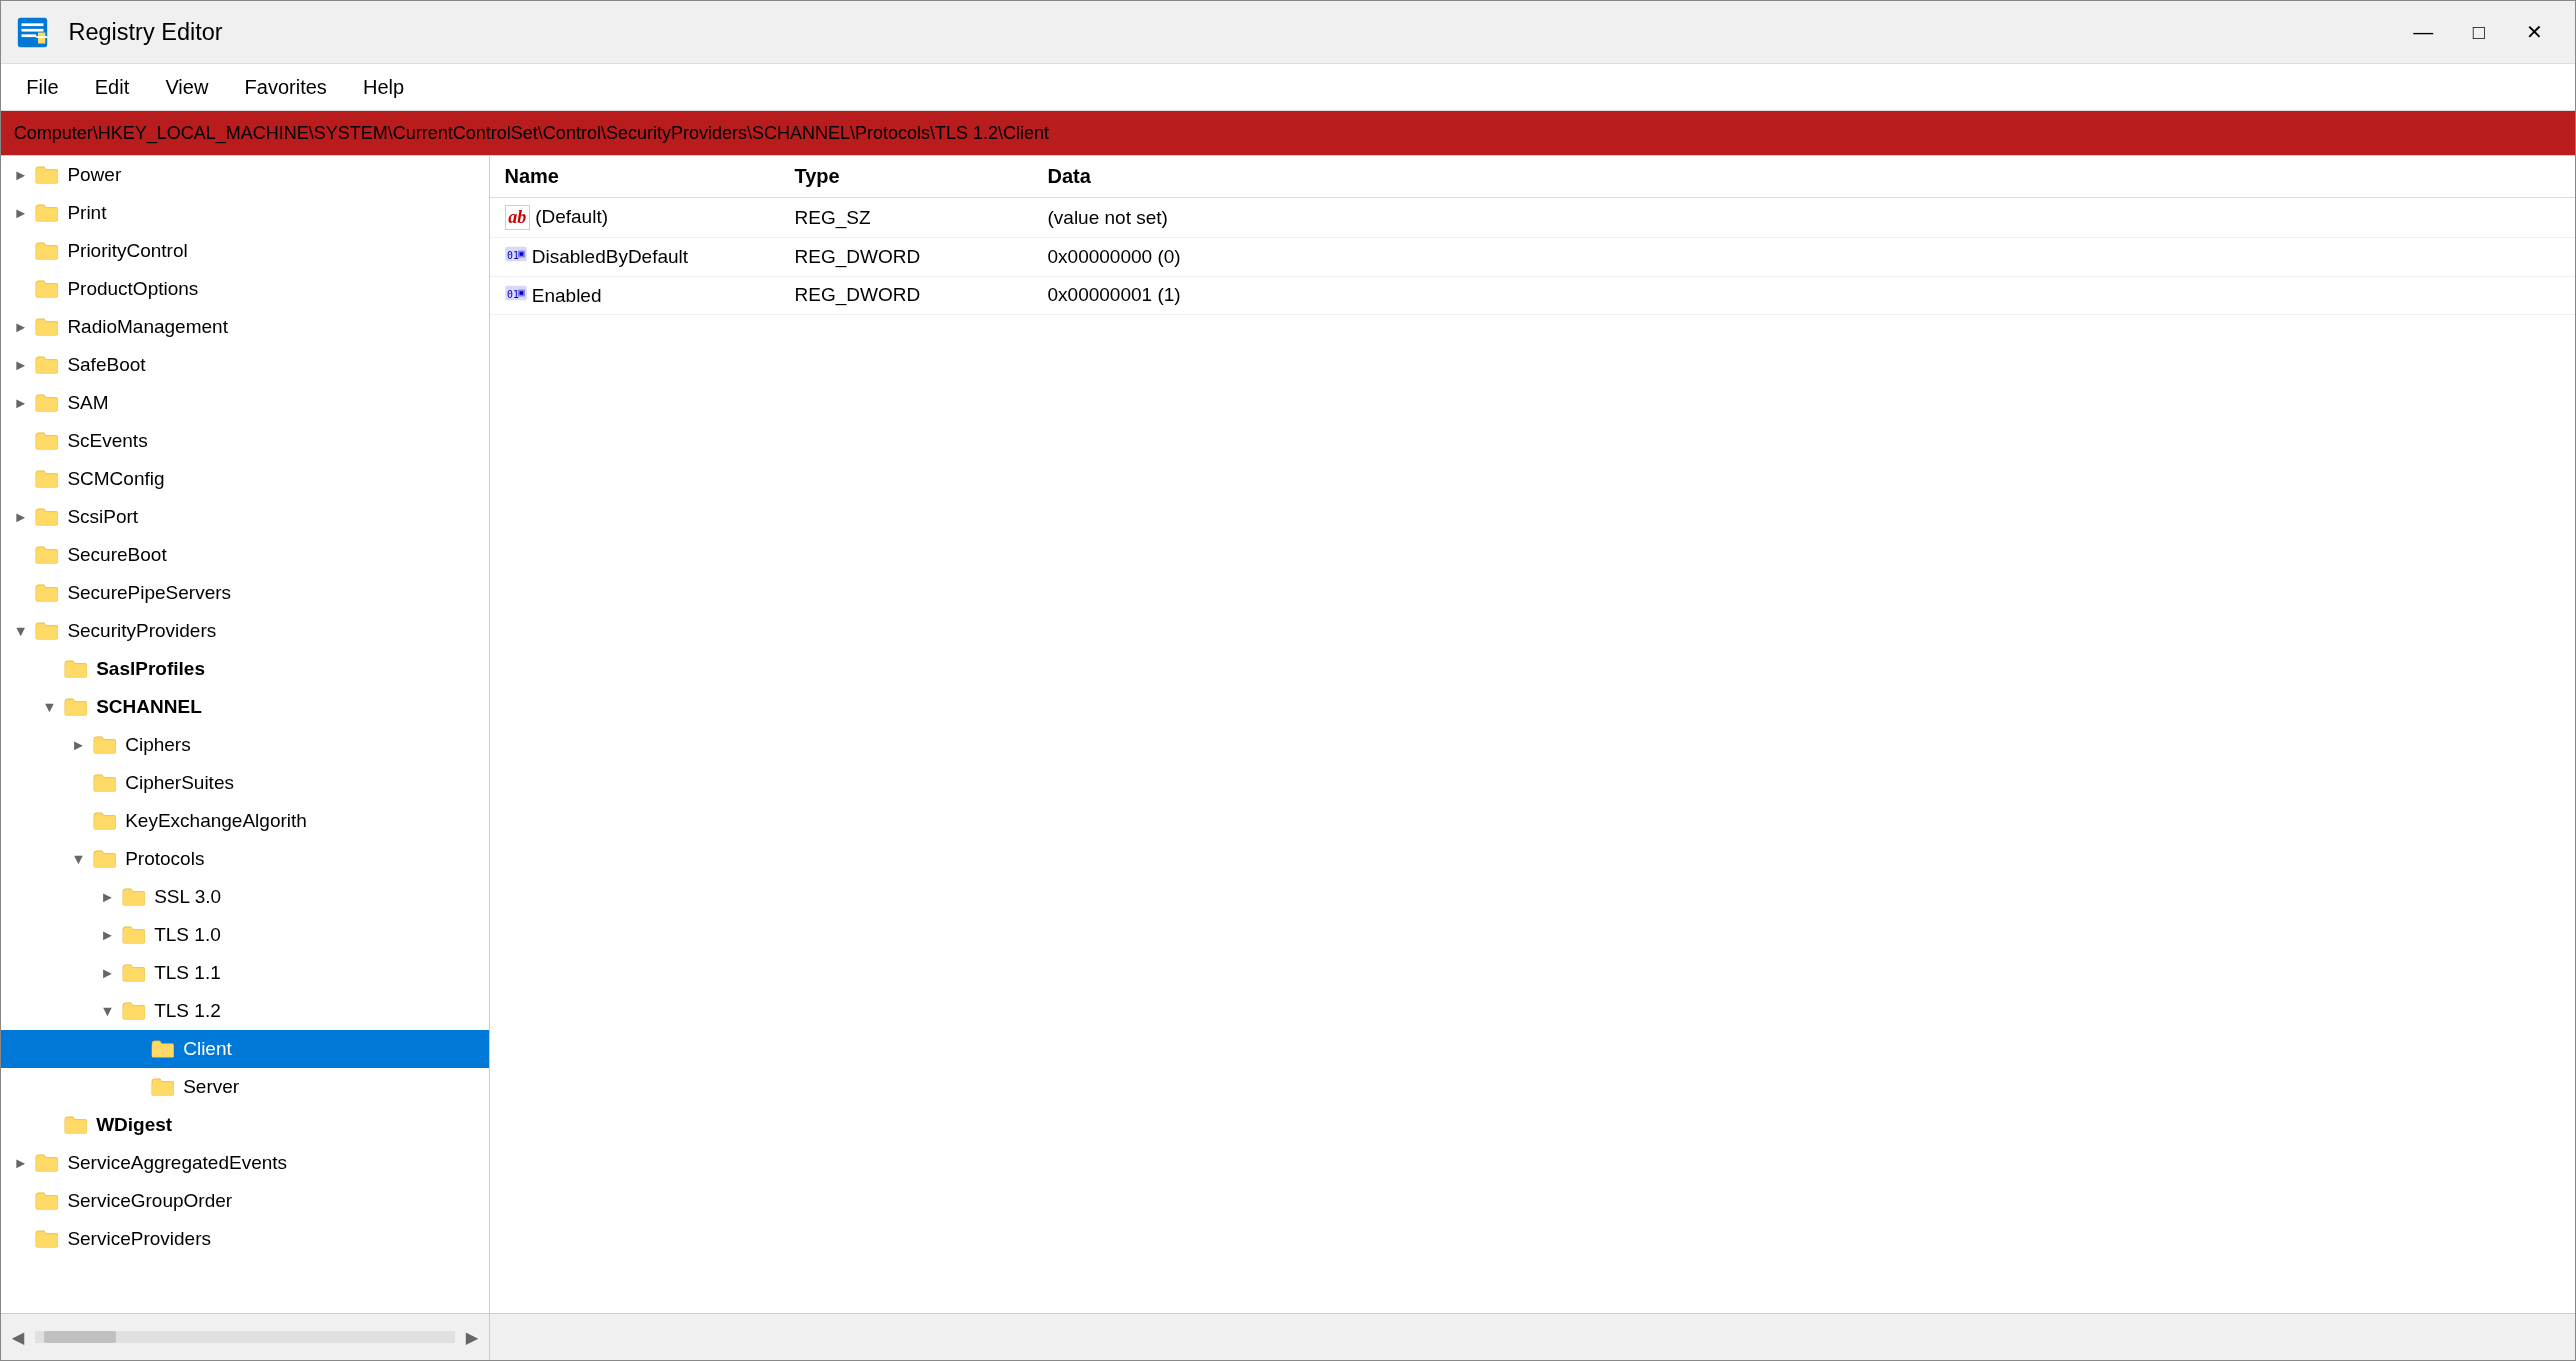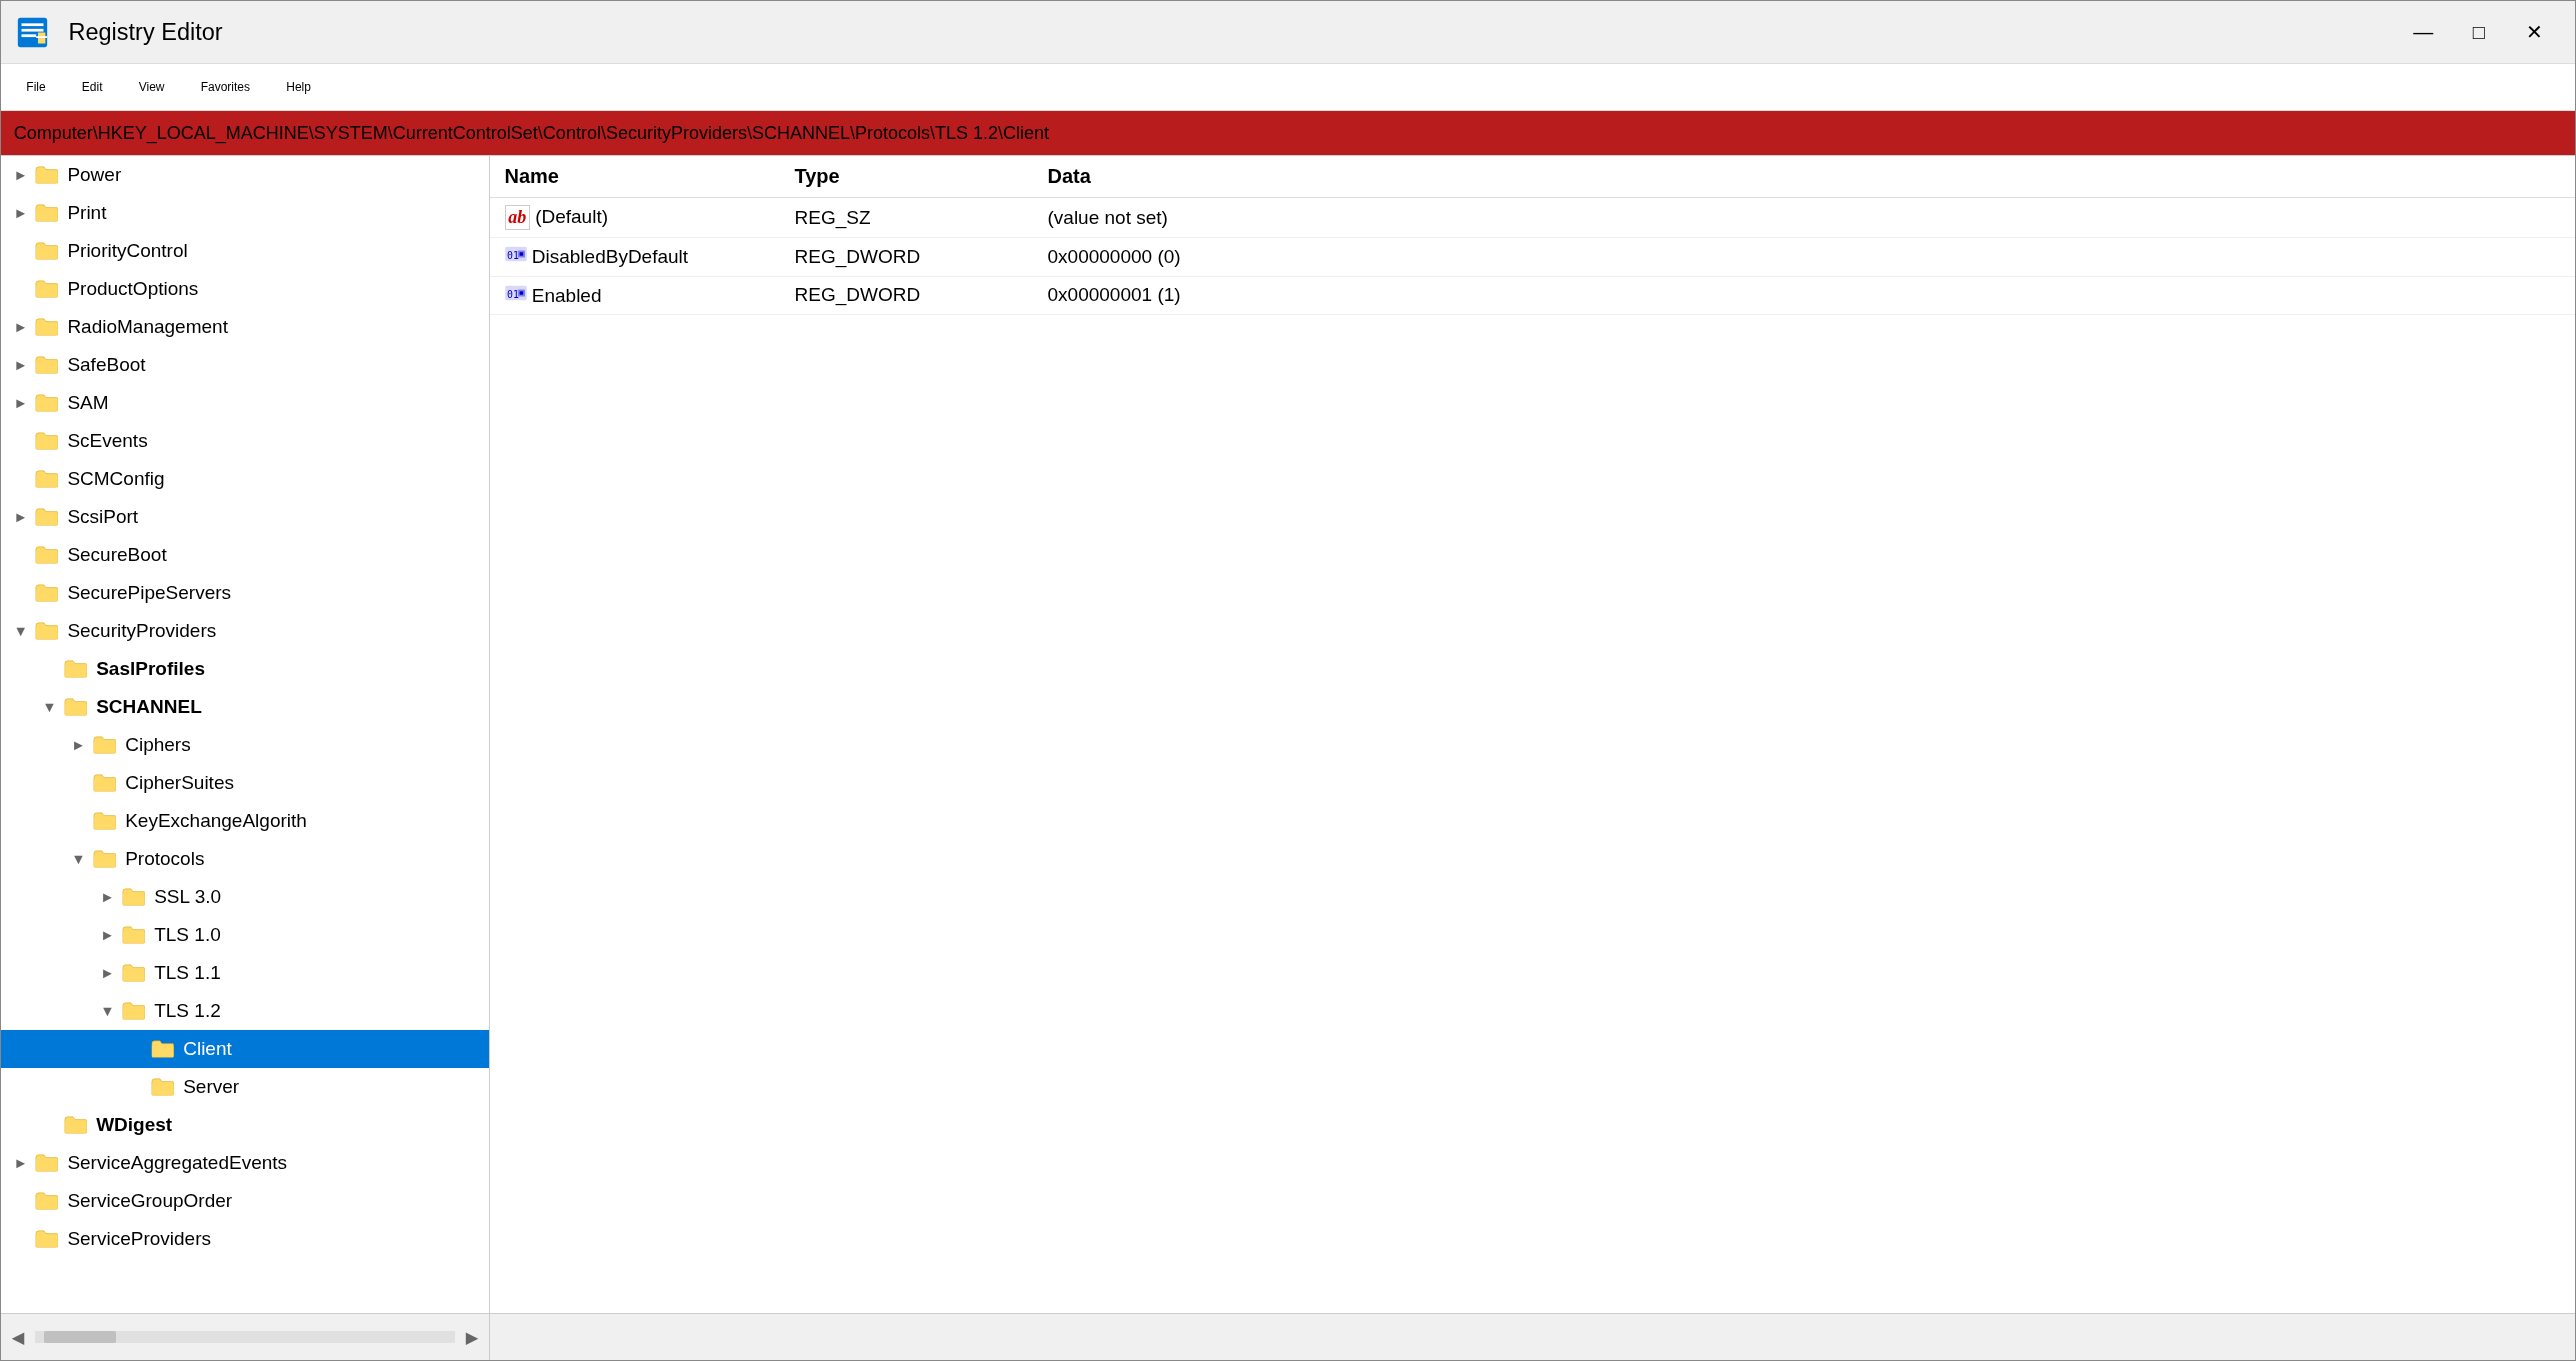--- a/index.html
+++ b/index.html
@@ -62,21 +62,21 @@
       height: 47px;
       display: flex;
       align-items: center;
       padding: 0 9px;
       gap: 3.6px;
       border-bottom: 0.9px solid #ddd;
       flex-shrink: 0;
     }
     .menu-item {
       padding: 5.4px 16.3px;
-      font-size: 12px;
+      font-size: 20px;
       cursor: pointer;
       border-radius: 2.7px;
     }
     .address-bar {
       height: 45px;
       padding: 0 12.7px;
       display: flex;
       align-items: center;
       border-bottom: 0.9px solid #ccc;
       background: #b91c1c;

